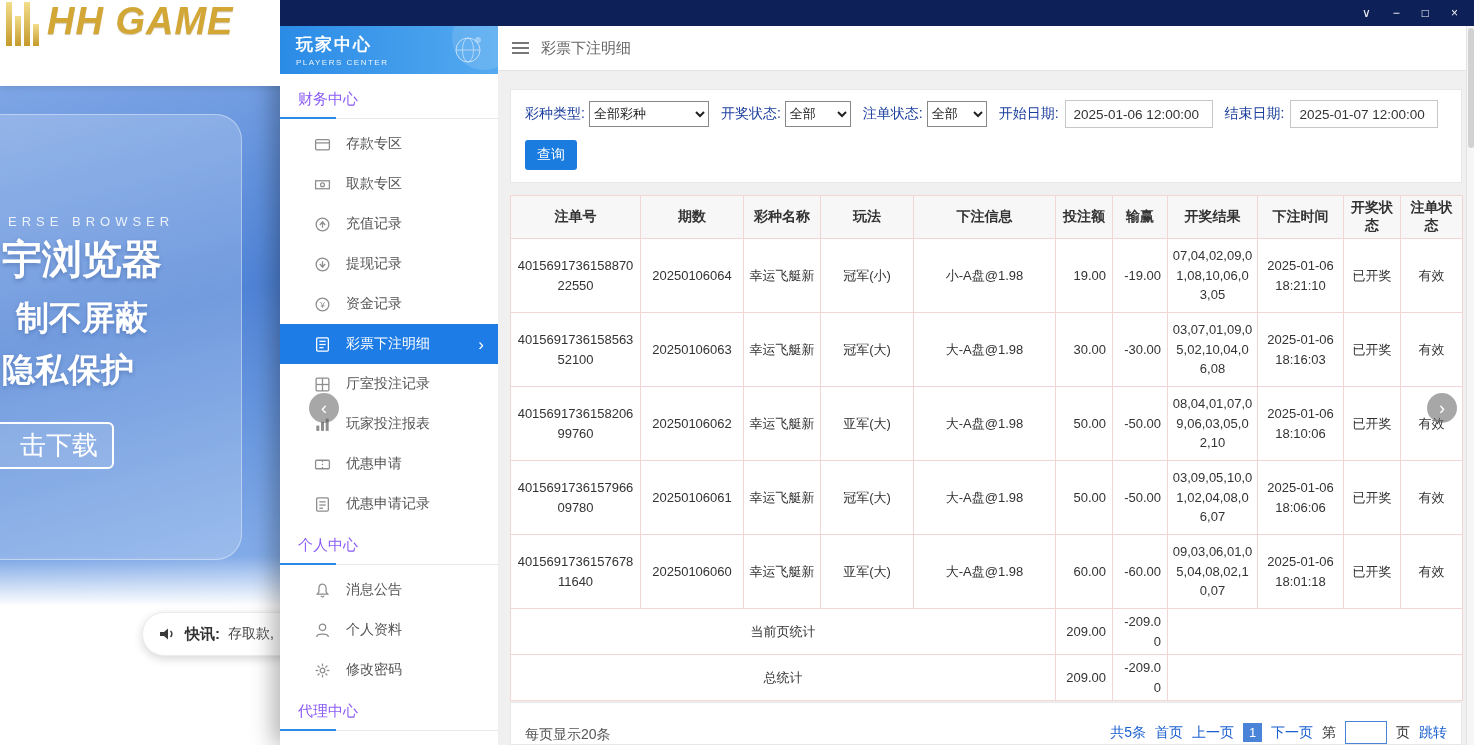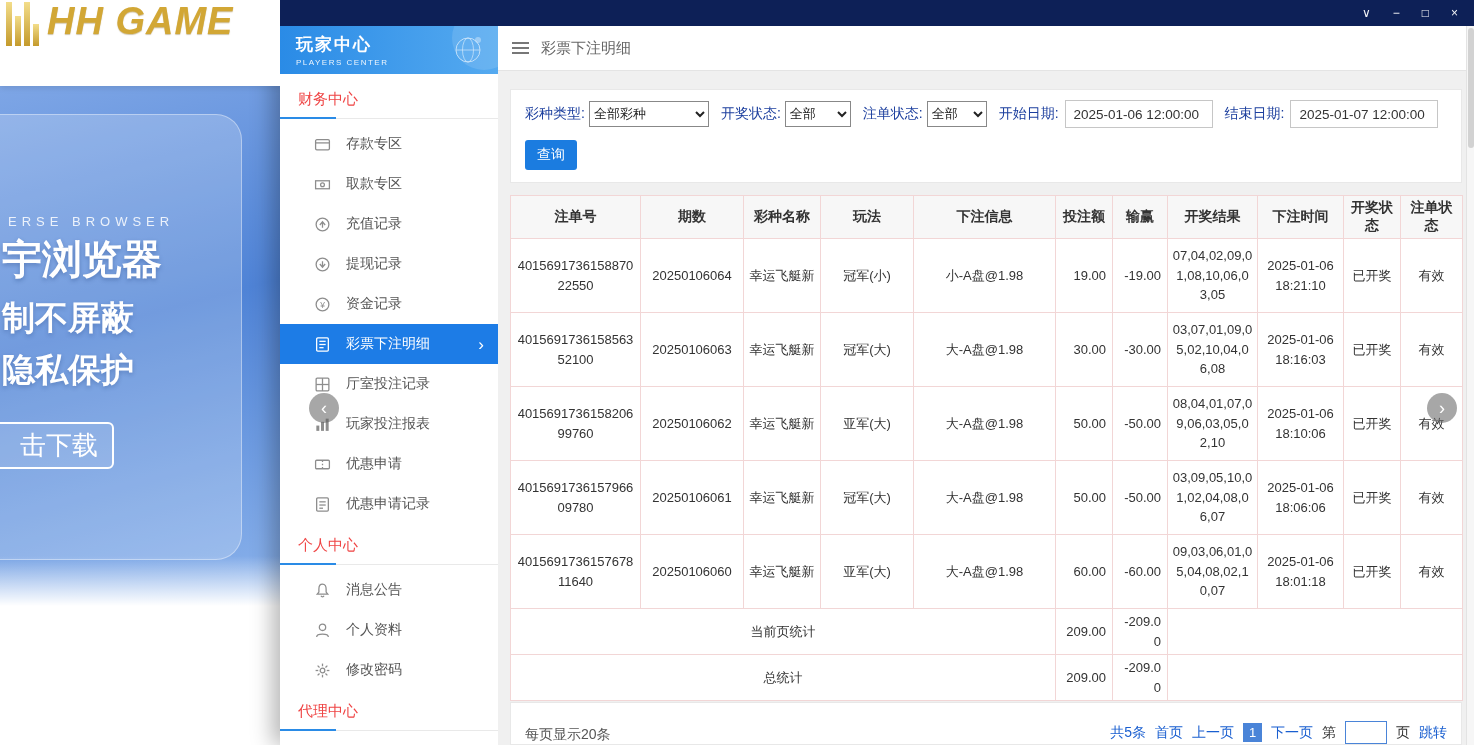--- a/index.html
+++ b/index.html
@@ -19,21 +19,21 @@
   .banner { position:absolute; left:0; top:86px; width:280px; height:520px; overflow:hidden;
     background:linear-gradient(165deg,#7ea6e6 0%,#4f83d6 45%,#8db4ec 100%); }
   .banner::after { content:""; position:absolute; left:0; bottom:0; width:100%; height:50px;
     background:linear-gradient(180deg,rgba(255,255,255,0),#ffffff); }
   .banner-card { position:absolute; left:-36px; top:28px; width:278px; height:446px; border-radius:26px;
     background:rgba(255,255,255,.20); border:1px solid rgba(255,255,255,.38); }
   .bn-tagline { position:absolute; left:8px; top:128px; color:rgba(255,255,255,.85);
     font-size:13px; letter-spacing:5px; white-space:nowrap; }
   .bn-title { position:absolute; left:2px; top:146px; color:#fff; font-size:40px; font-weight:bold;
     text-shadow:0 2px 4px rgba(30,60,120,.35); white-space:nowrap; }
-  .bn-line2 { position:absolute; left:2px; top:210px; color:#fff; font-size:33px; font-weight:bold;
+  .bn-line2 { position:absolute; left:16px; top:210px; color:#fff; font-size:33px; font-weight:bold;
     text-shadow:0 2px 4px rgba(30,60,120,.3); white-space:nowrap; }
   .bn-line3 { position:absolute; left:2px; top:262px; color:#fff; font-size:33px; font-weight:bold;
     text-shadow:0 2px 4px rgba(30,60,120,.3); white-space:nowrap; }
   .bn-download { position:absolute; left:-52px; top:336px; width:166px; height:47px; border:2px solid #fff;
     border-radius:6px; background:rgba(255,255,255,.10); color:#fff; font-size:26px;
     display:flex; align-items:center; justify-content:flex-end; padding-right:14px; cursor:pointer; }
 
   .ticker { position:absolute; left:142px; top:612px; width:220px; height:44px; background:#fff;
     border:1px solid #ececec; border-radius:22px; box-shadow:0 3px 10px rgba(0,0,0,.16);
     display:flex; align-items:center; gap:8px; padding-left:14px; }
@@ -51,21 +51,21 @@
   
   .sidebar { width:218px; background:#fff; display:flex; flex-direction:column; flex:none; }
   .sb-header { height:48px; flex:none; background:linear-gradient(90deg,#2a8be6,#55aaf0); position:relative;
     padding:7px 0 0 16px; color:#fff; overflow:hidden; }
   .sb-header::before { content:""; position:absolute; right:-18px; top:-20px; width:64px; height:64px;
     border-radius:50%; background:rgba(255,255,255,.12); }
   .sb-title { font-size:17px; font-weight:bold; letter-spacing:2px; }
   .sb-sub { font-size:8px; letter-spacing:1.5px; opacity:.9; margin-top:2px; }
   .sb-globe { position:absolute; right:12px; top:6px; width:36px; height:36px; opacity:.7; }
   .sb-nav { flex:1; padding-top:4px; overflow:hidden; }
-  .sec-title { color:#ef4444; font-size:15px; padding:12px 0 9px 18px; border-bottom:1px solid #e9e9e9;
+  .sec-title { color:#8b5cf6; font-size:15px; padding:12px 0 9px 18px; border-bottom:1px solid #e9e9e9;
     position:relative; margin-bottom:5px; }
   .sec-title::after { content:""; position:absolute; left:0; bottom:-1px; width:56px; height:2px; background:#2a8be6; }
   .menu-item { height:40px; display:flex; align-items:center; gap:15px; padding-left:34px; color:#555;
     font-size:14px; cursor:pointer; }
   .mi-icon { width:17px; height:17px; color:#8d8d8d; display:inline-flex; flex:none; }
   .mi-icon svg { width:100%; height:100%; stroke-width:1.2; }
   .mi-label { white-space:nowrap; }
   .menu-item.active { background:#1d7ce6; color:#fff; }
   .menu-item.active .mi-icon { color:#fff; }
   .mi-arrow { margin-left:auto; margin-right:14px; font-size:17px; line-height:1; }
@@ -132,20 +132,30 @@
       </span>
       <span class="logo-text">HH GAME</span>
     </div>
     <div class="banner">
       <div class="banner-card"></div>
       <div class="bn-tagline">ERSE BROWSER</div>
       <div class="bn-title">宇浏览器</div>
       <div class="bn-line2">制不屏蔽</div>
       <div class="bn-line3">隐私保护</div>
       <div class="bn-download">击下载</div>
+    </div>
+    <div class="ticker">
+      <span style="display:inline-flex;">
+        <svg viewBox="0 0 20 20" width="20" height="20">
+            <path d="M3 8 L7 8 L11 4.5 L11 15.5 L7 12 L3 12 Z" fill="#3a3a3a"></path>
+            <path d="M13.5 7 A4 4 0 0 1 13.5 13" fill="none" stroke="#3a3a3a" stroke-width="1.5"></path>
+          </svg>
+      </span>
+      <span class="ticker-label">快讯:</span>
+      <span class="ticker-text">存取款,</span>
     </div>
   </div>
 
   <div class="modal">
     <div class="titlebar">
       <span class="tb-btn">∨</span>
       <span class="tb-btn">−</span>
       <span class="tb-btn">□</span>
       <span class="tb-btn">×</span>
     </div>

